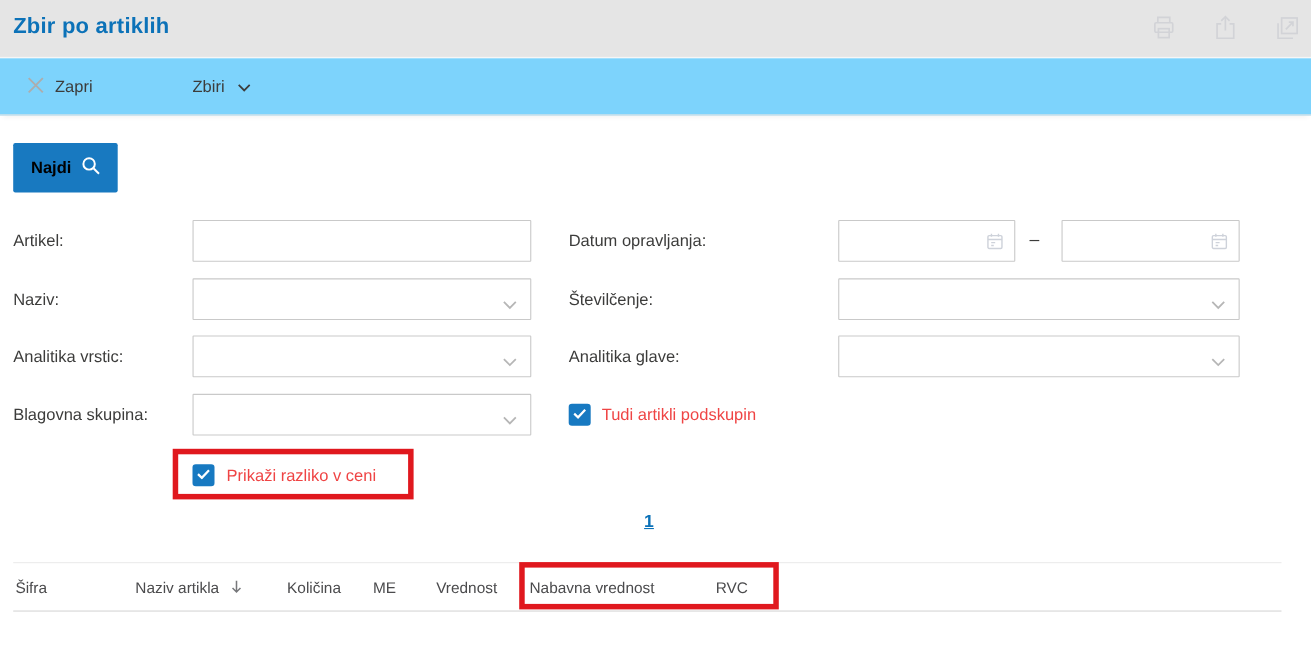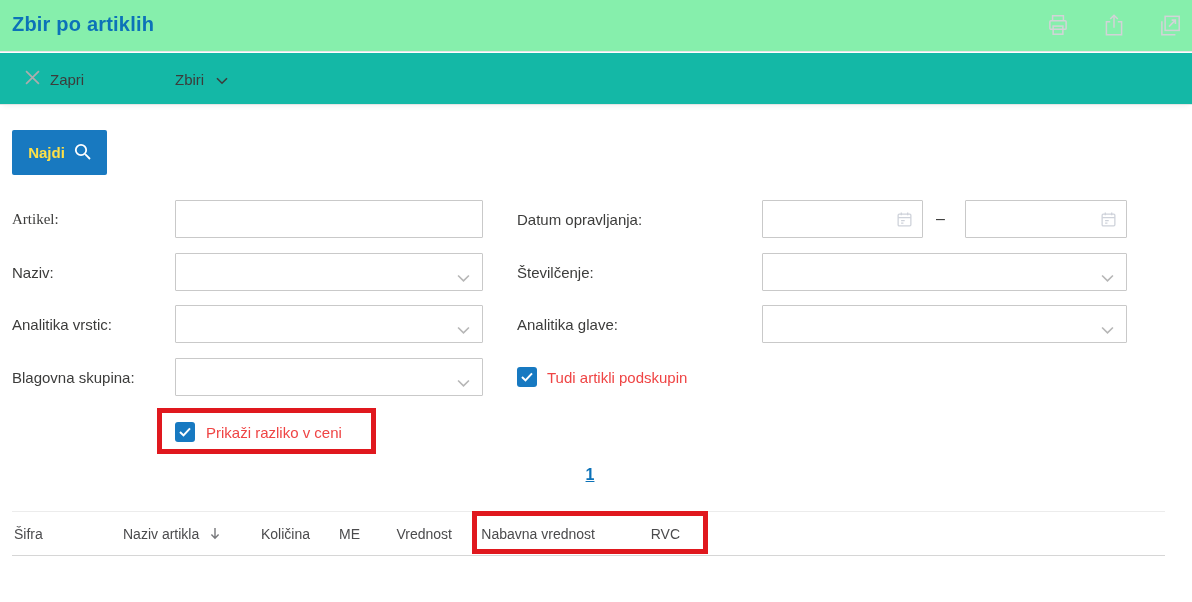--- a/index.html
+++ b/index.html
@@ -2,34 +2,34 @@
 <html><head>
 <meta charset="utf-8">
 <style>
   * { margin:0; padding:0; box-sizing:border-box; }
   html,body { background:#fff; }
   .page {
     position:relative; width:1192px; height:602px; background:#ffffff;
     font-family:"Liberation Sans", sans-serif; overflow:hidden;
   }
   
-  .titlebar { position:absolute; top:0; left:0; right:0; height:52px; border-bottom:1px solid #e7e7e7; background:#86efac; }
+  .titlebar { position:absolute; top:0; left:0; right:0; height:52px; border-bottom:1px solid #e7e7e7; background:#e5e5e5; }
   .page-title { position:absolute; left:12px; top:13px; font-size:20px; font-weight:700; color:#0c72b8; letter-spacing:0.2px; }
   .title-icons { position:absolute; right:8px; top:11px; display:flex; gap:28px; }
   .title-icons .ticon { width:28px; height:28px; display:flex; align-items:center; justify-content:center; cursor:pointer; }
   
-  .toolbar { position:absolute; top:53px; left:0; right:0; height:52px; background:#14b8a6;
+  .toolbar { position:absolute; top:53px; left:0; right:0; height:52px; background:#7dd3fc;
     border-bottom:1px solid #e4e4e4; box-shadow:0 4px 5px -3px rgba(0,0,0,0.06); }
   .tb-item { position:absolute; top:0; height:52px; display:flex; align-items:center; gap:10px;
     font-size:15px; color:#3c3c3b; cursor:pointer; }
   .tb-close { left:25px; }
   .tb-zbiri { left:175px; gap:12px; }
   
   .najdi-button { position:absolute; left:12px; top:130px; width:95px; height:45px; background:#1879c0;
-    border:none; border-radius:2px; color:#fde047; font-family:inherit; font-size:15px; font-weight:700;
+    border:none; border-radius:2px; color:#000000; font-family:inherit; font-size:15px; font-weight:700;
     display:flex; align-items:center; justify-content:center; gap:9px; cursor:pointer; }
   
   .flabel { position:absolute; font-size:15px; color:#3c3c3b; white-space:nowrap; }
   .tinput { position:absolute; height:38px; border:1px solid #c9c9c9; background:#fff; border-radius:1px;
     font-family:inherit; font-size:14px; color:#3c3c3b; padding:0 10px; }
   .select { position:absolute; height:38px; border:1px solid #c9c9c9; background:#fff; border-radius:1px; cursor:pointer; }
   .select .chev { position:absolute; right:12px; top:15px; }
   .dateinput { position:absolute; height:38px; border:1px solid #c9c9c9; background:#fff; border-radius:1px; cursor:text; }
   .dateinput .cal { position:absolute; right:9px; top:10px; }
   .dash { position:absolute; font-size:16px; color:#3c3c3b; }
@@ -112,21 +112,21 @@
   <button class="najdi-button">
     <span>Najdi</span>
     <span>
       <svg width="17" height="17" viewBox="0 0 17 17" fill="none" stroke="#ffffff" stroke-width="1.8">
         <circle cx="7" cy="7" r="5.2"></circle>
         <path d="M11.2 11.2 L16 16"></path>
       </svg>
     </span>
   </button>
 
-  <div class="flabel" style="left:12px; top:211px;font-family:Liberation Serif, serif;">Artikel:</div>
+  <div class="flabel" style="left:12px; top:211px;">Artikel:</div>
   <input class="tinput" style="left: 175px; top: 200px; width: 308px;" value="">
 
   <div class="flabel" style="left:12px; top:264px;">Naziv:</div>
   <div class="select" style="left:175px; top:253px; width:308px;">
     <span class="chev">
       <svg width="13" height="9" viewBox="0 0 12 8" fill="none" stroke="#b6b6b6" stroke-width="1.5">
           <path d="M1 1.2 L6 6.2 L11 1.2"></path>
         </svg>
     </span>
   </div>

